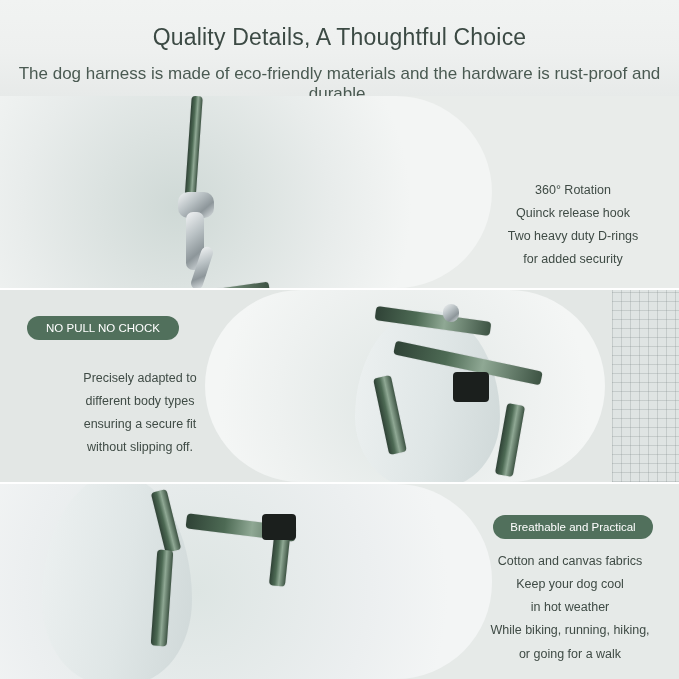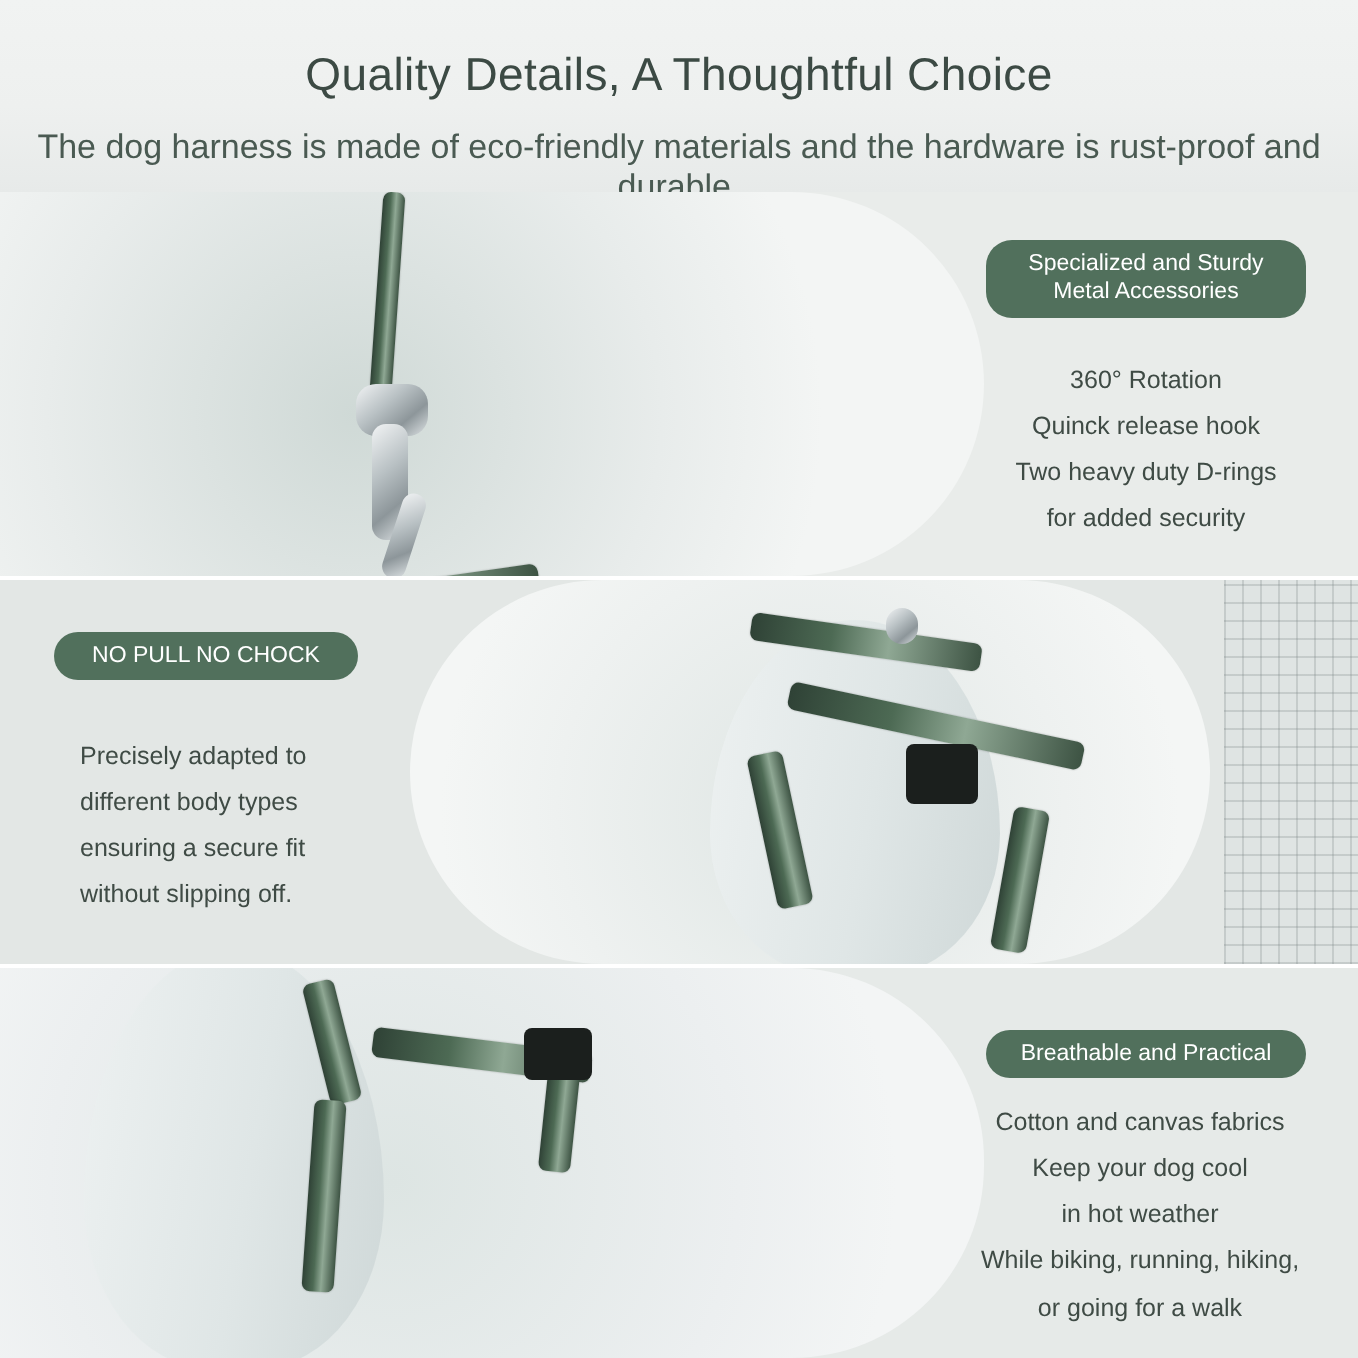--- a/index.html
+++ b/index.html
@@ -154,21 +154,21 @@
 
   
   .textblock {
     position: absolute;
     font-size: 12.5px;
     color: #3f4b45;
     line-height: 1.85;
     white-space: pre-line;
   }
   .t-center { text-align: center; }
-  .t-left   { text-align: left; }
+  .t-left   { text-align: center; }
 </style>
 </head>
 <body>
 
 <div class="page">
 
   <div class="header">
     <div class="header-title">Quality Details, A Thoughtful Choice</div>
     <div class="header-sub">The dog harness is made of eco-friendly materials and the hardware is rust-proof and durable.</div>
   </div>
@@ -179,22 +179,20 @@
 
       <div class="strap" style="left:188px; top:0; width:11px; height:108px; transform:rotate(4deg);"></div>
       <div class="metal" style="left:178px; top:96px; width:36px; height:26px; border-radius:10px;"></div>
       <div class="metal" style="left:186px; top:116px; width:18px; height:58px; border-radius:7px;"></div>
       <div class="metal" style="left:196px; top:150px; width:12px; height:44px; border-radius:6px; transform:rotate(18deg);"></div>
 
       <div class="strap" style="left:120px; top:196px; width:150px; height:13px; transform:rotate(-8deg);"></div>
 
     </div>
 
-    <div class="pill" style="left:493px; top:24px; width:160px;">Specialized and Sturdy
-Metal Accessories</div>
 
     <div class="textblock t-center" style="left:453px; top:83px; width:240px;">360° Rotation
 Quinck release hook
 Two heavy duty D-rings
 for added security</div>
   </div>
 
   <div class="divider div-1"></div>
 
   <div class="panel panel-2">

